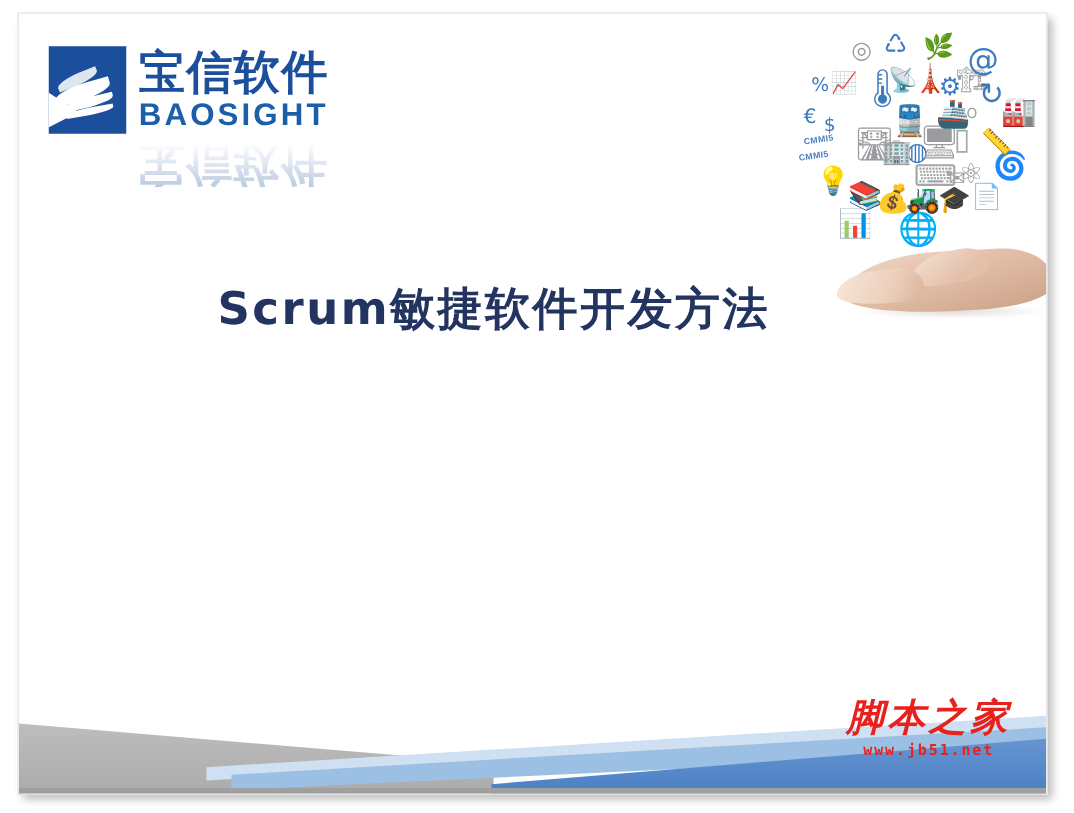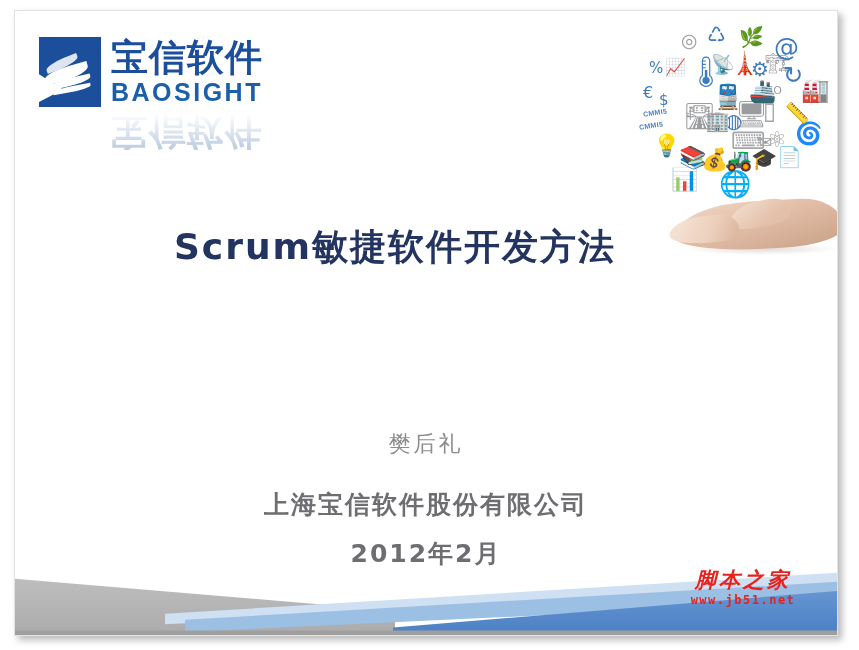--- a/index.html
+++ b/index.html
@@ -274,21 +274,21 @@
   .watermark {
     position: absolute;
     right: 16px;
     bottom: 28px;
     width: 156px;
     text-align: center;
     pointer-events: none;
   }
   .wm-cn {
     font-family: "DejaVu Serif", "Liberation Serif", serif;
-    font-size: 21px;
+    font-size: 30px;
     font-weight: bold;
     font-style: italic;
     color: #e8211d;
     letter-spacing: 3px;
     line-height: 1;
     white-space: nowrap;
   }
   .wm-url {
     margin-top: 3px;
     font-family: "DejaVu Sans Mono", "Liberation Mono", monospace;
@@ -370,25 +370,20 @@
       <div class="hand">
         <div class="shadow"></div>
         <div class="palm"></div>
         <div class="thumb"></div>
         <div class="fingers"></div>
       </div>
     </div>
 
     <div class="title">Scrum敏捷软件开发方法</div>
 
-    <div class="byline">
-      <div class="author">樊后礼</div>
-      <div class="company">上海宝信软件股份有限公司</div>
-      <div class="date">2012年2月</div>
-    </div>
 
     <div class="footer-art">
       <div class="band band-gray"></div>
       <div class="band band-blue-pale"></div>
       <div class="band band-blue-mid"></div>
       <div class="band band-blue-main"></div>
       <div class="band band-base"></div>
     </div>
 
     <div class="watermark">

